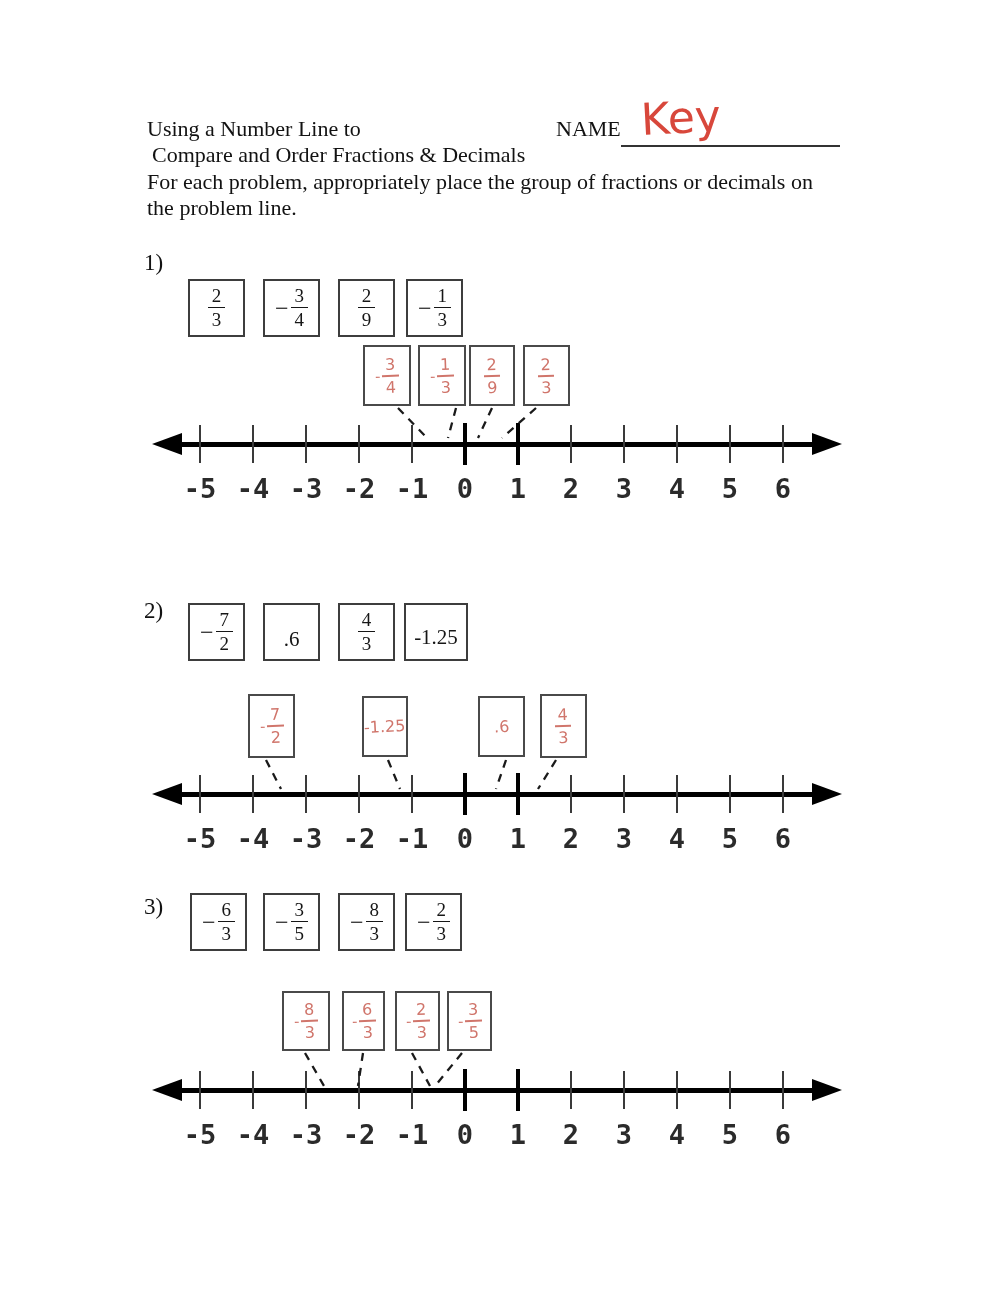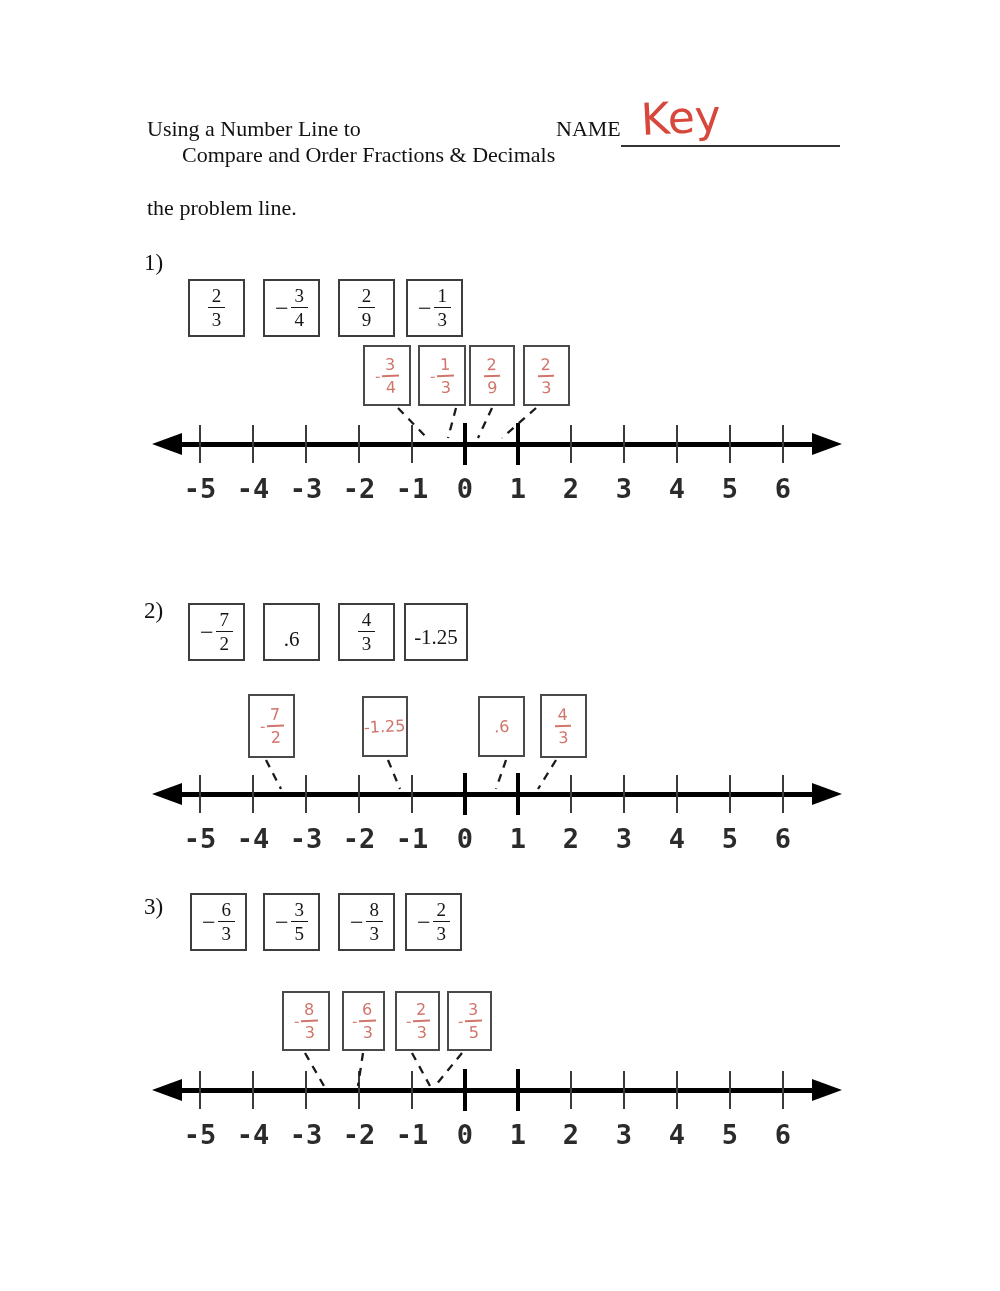--- a/index.html
+++ b/index.html
@@ -57,21 +57,22 @@
 </style>
 </head>
 <body>
 
 <div id="page">
 
   <div class="serif" style="left:147px; top:116px;">Using a Number Line to</div>
   <div class="serif" style="left:556px; top:116px;">NAME</div>
   <div class="name-underline"></div>
   <div class="key-script">Key</div>
-  <div class="serif" style="left:182px; top:142px;">Compare and Order Fractions &amp; Decimals</div>
+  <div class="serif" style="left:152px; top:142px;">Compare and Order Fractions &amp; Decimals</div>
+  <div class="serif" style="left:147px; top:169px;">For each problem, appropriately place the group of fractions or decimals on</div>
   <div class="serif" style="left:147px; top:195px;">the problem line.</div>
 
   <div class="prob-label" style="left:144px; top:250px;">1)</div>
 
   <div class="tile" style="left:188px; top:279px; width:57px; height:58px;">
     <span class="frac">
         <span class="fstack">
           <span class="fnum">2</span>
           <span class="fden">3</span>
         </span>

